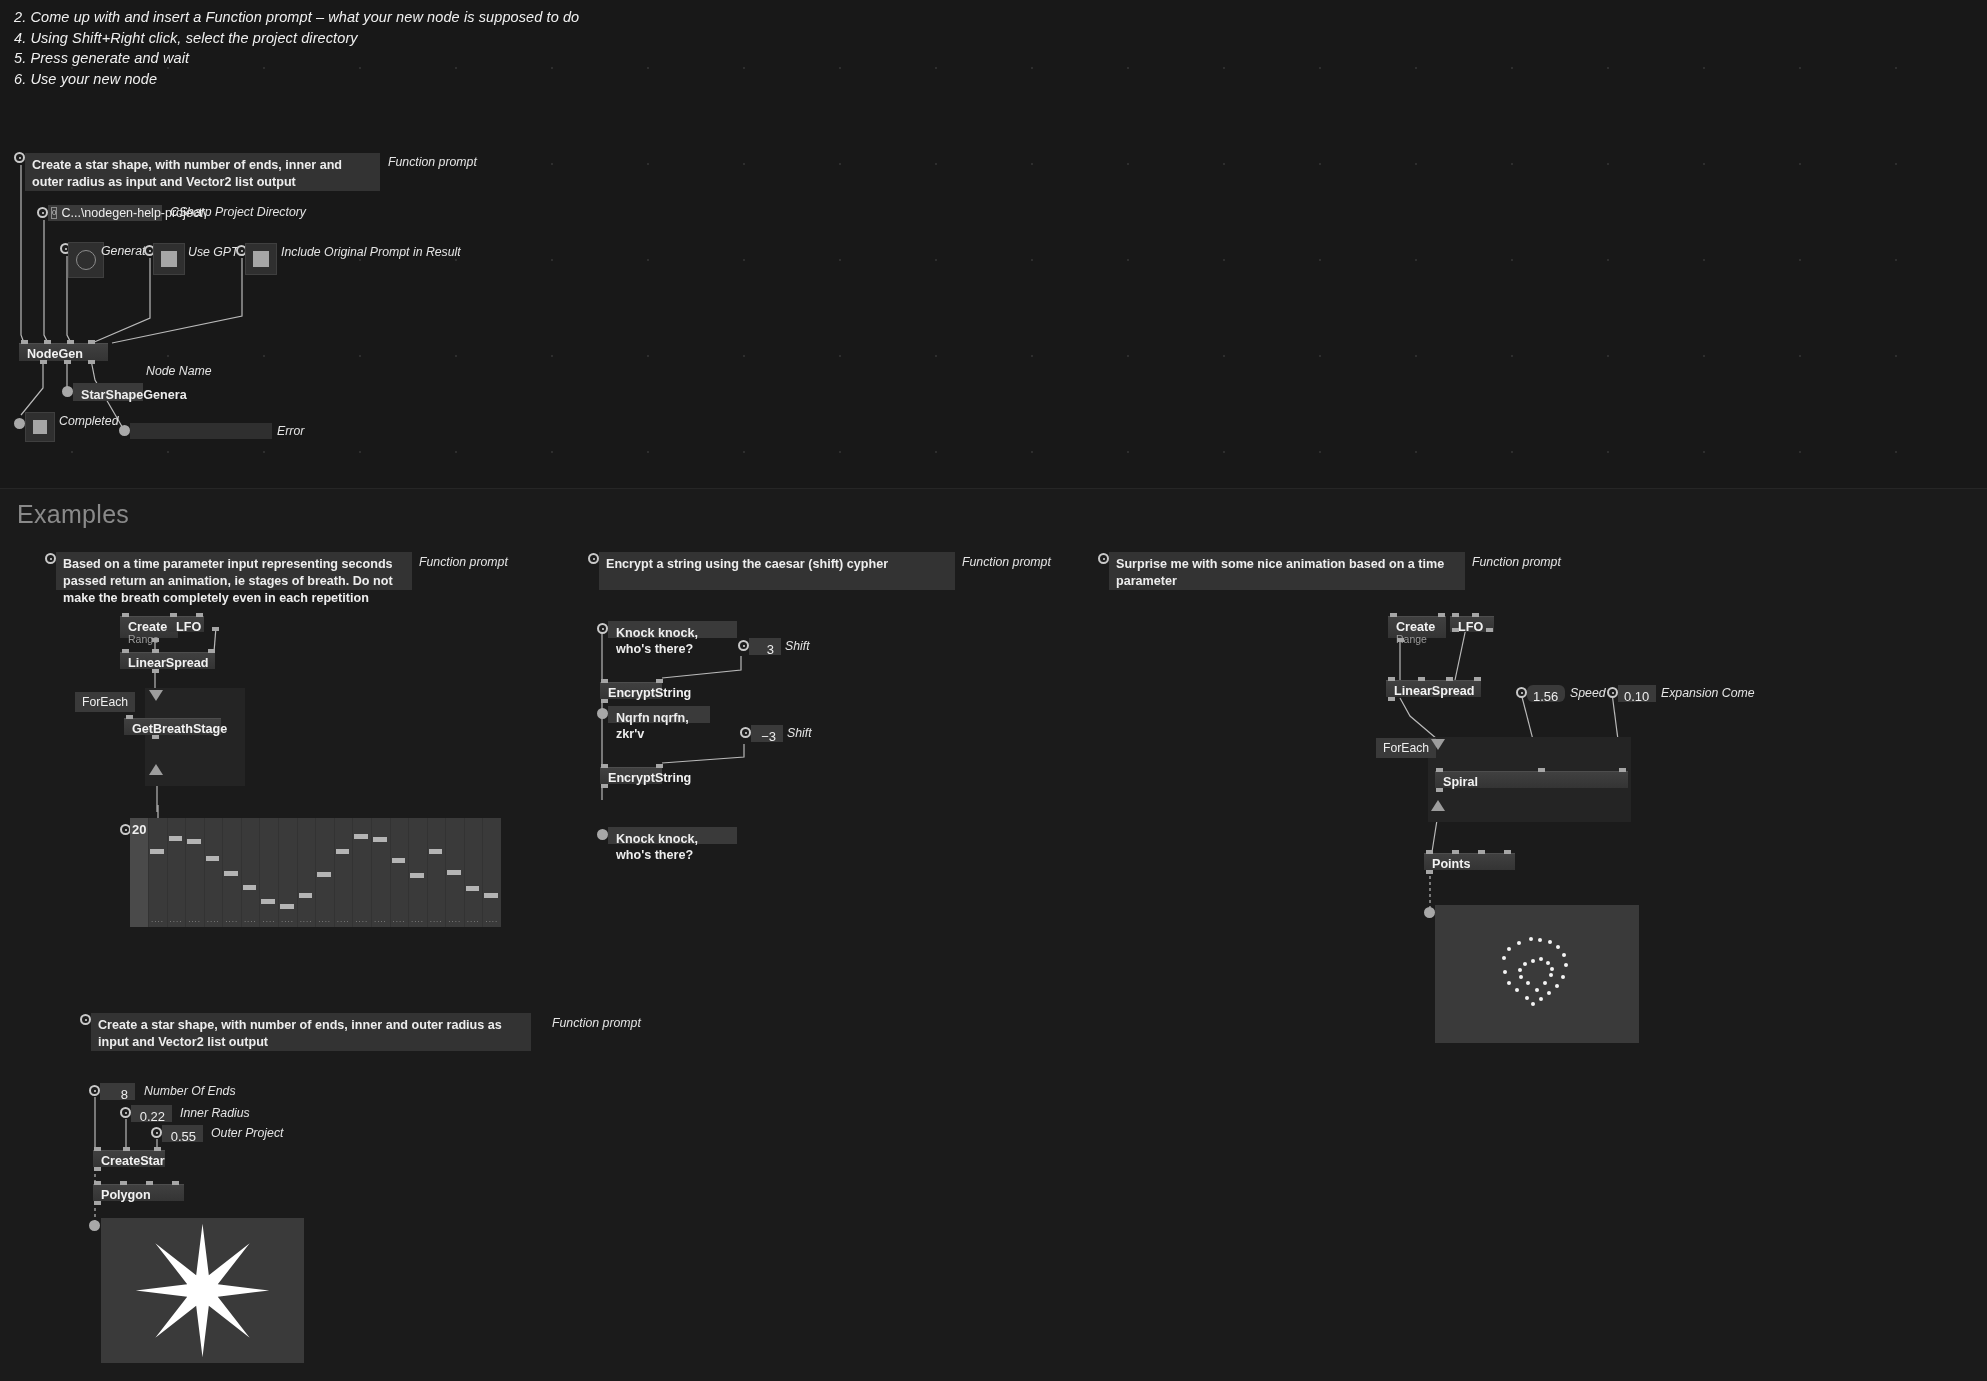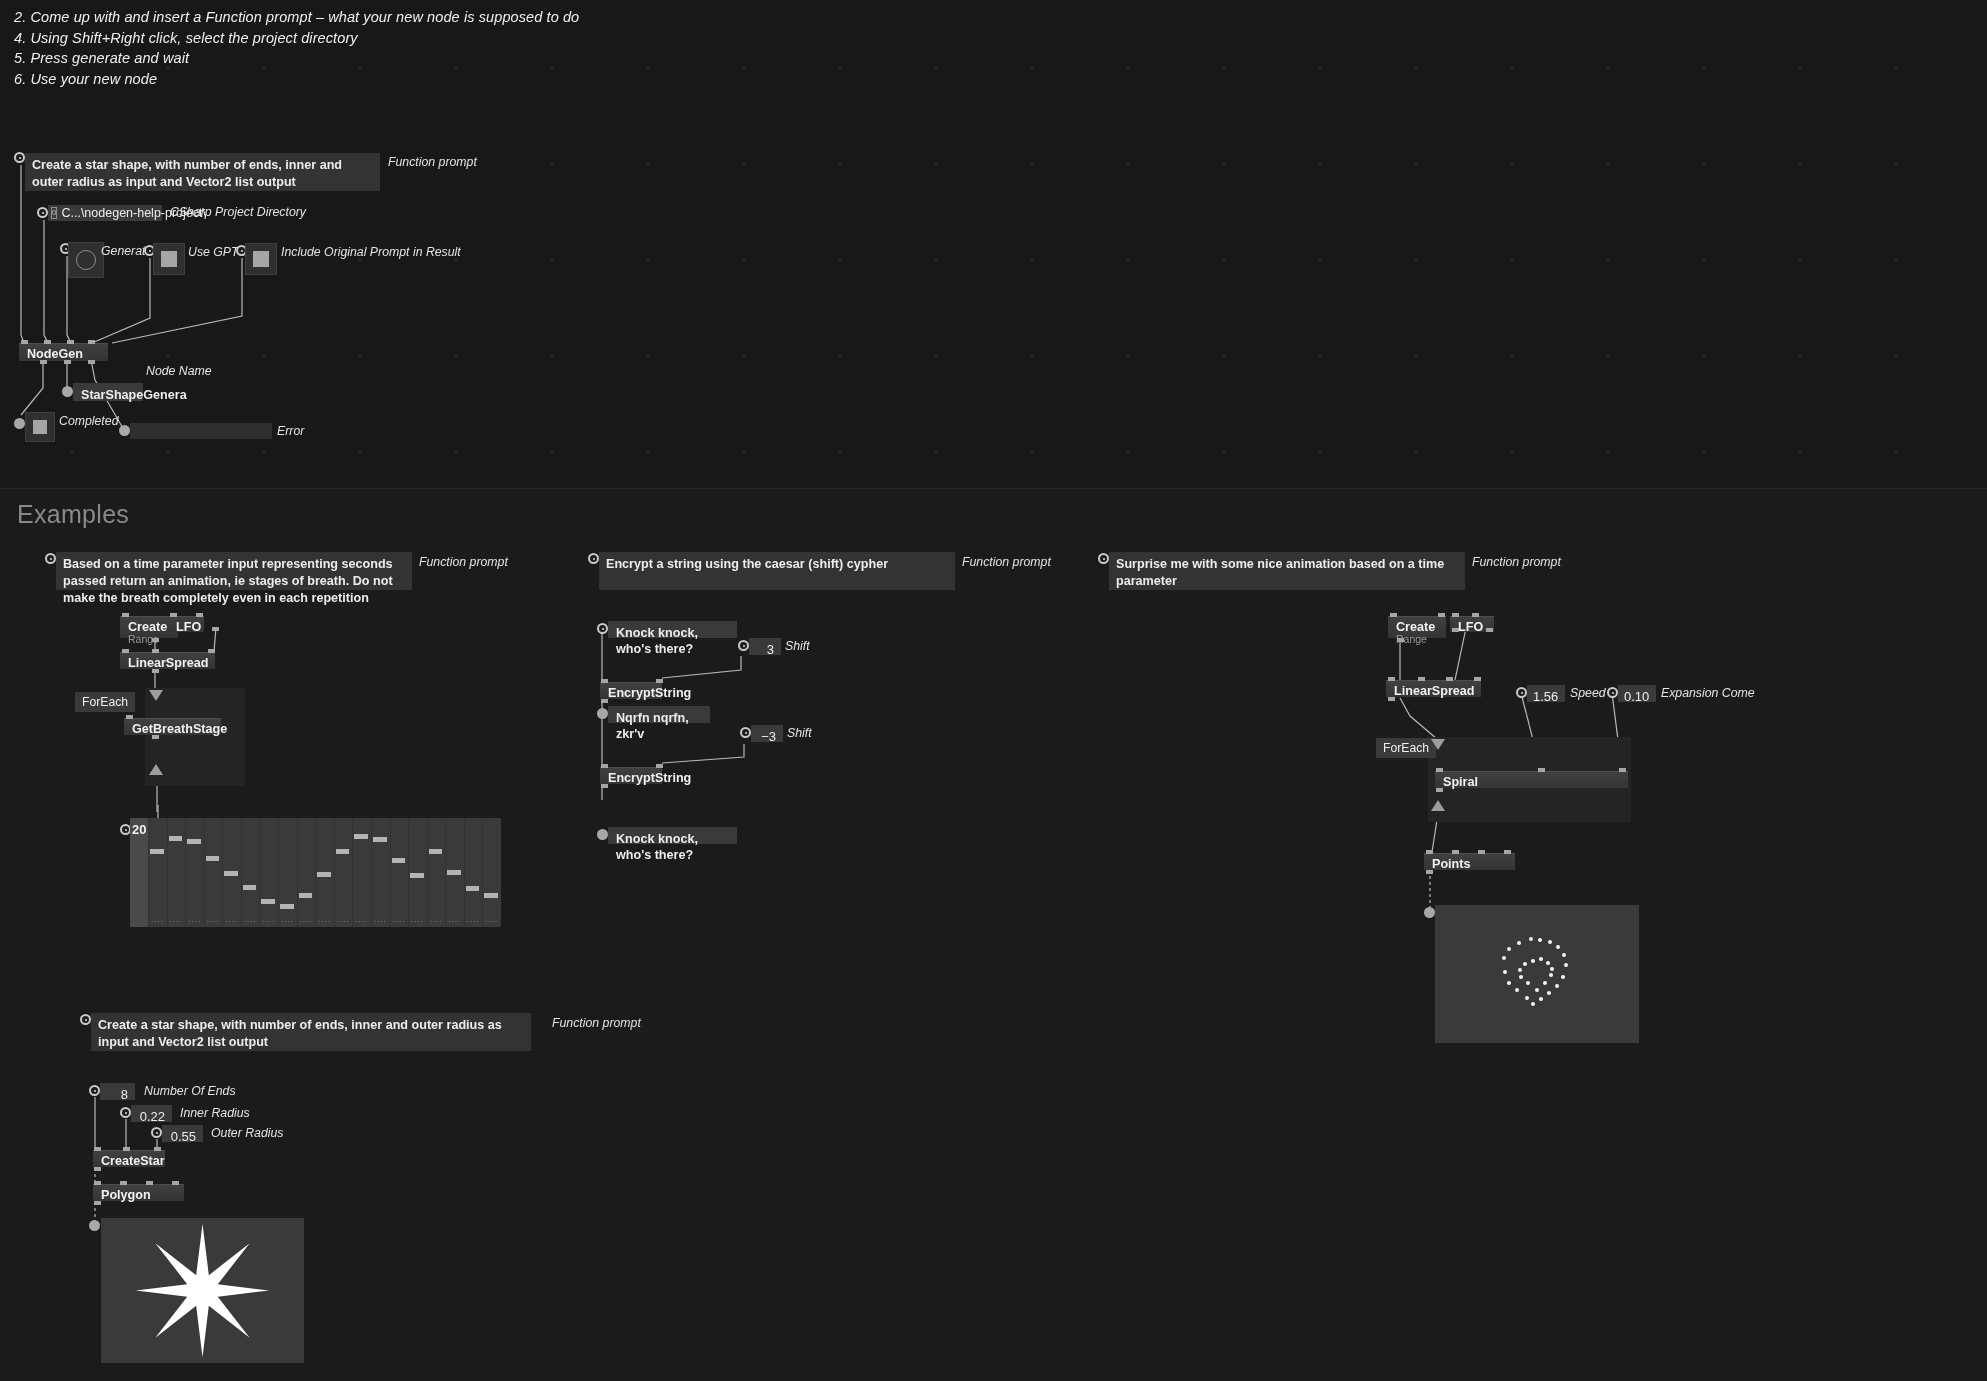--- a/index.html
+++ b/index.html
@@ -530,21 +530,21 @@
   <div class="node" style="left:1386px; top:680px; width:95px; height:17px;">
     <span>LinearSpread</span>
   </div>
   <div class="node-pin" style="left:1388px; top:677px;"></div>
   <div class="node-pin" style="left:1418px; top:677px;"></div>
   <div class="node-pin" style="left:1446px; top:677px;"></div>
   <div class="node-pin" style="left:1474px; top:677px;"></div>
   <div class="node-pin" style="left:1388px; top:697px;"></div>
 
   <div class="port" style="left:1516px; top:687px;"></div>
-  <div class="field num" style="left:1527px; top:685px; width:38px; height:17px;">1.56</div>
+  <div class="field num" style="left:1527px; top:685px; width:38px; height:17px;border-radius:6px;">1.56</div>
   <div class="label-it" style="left:1570px; top:686px;">Speed</div>
 
   <div class="port" style="left:1607px; top:687px;"></div>
   <div class="field num" style="left:1618px; top:685px; width:38px; height:17px;">0.10</div>
   <div class="label-it" style="left:1661px; top:686px;">Expansion Come</div>
 
   <div class="foreach-band" style="left:1428px; top:737px; width:203px; height:85px;"></div>
   <div class="foreach-tag" style="left:1376px; top:738px;">ForEach</div>
   <div class="tri-down" style="left:1431px; top:739px;"></div>
   <div class="tri-up" style="left:1431px; top:800px;"></div>
@@ -615,21 +615,21 @@
   <div class="port" style="left:89px; top:1085px;"></div>
   <div class="field num" style="left:100px; top:1083px; width:35px; height:17px;">8</div>
   <div class="label-it" style="left:144px; top:1084px;">Number Of Ends</div>
 
   <div class="port" style="left:120px; top:1107px;"></div>
   <div class="field num" style="left:131px; top:1105px; width:41px; height:17px;">0.22</div>
   <div class="label-it" style="left:180px; top:1106px;">Inner Radius</div>
 
   <div class="port" style="left:151px; top:1127px;"></div>
   <div class="field num" style="left:162px; top:1125px; width:41px; height:17px;">0.55</div>
-  <div class="label-it" style="left:211px; top:1126px;">Outer Radius</div>
+  <div class="label-it" style="left:211px; top:1126px;">Outer Project</div>
 
   <div class="node" style="left:93px; top:1150px; width:72px; height:17px;">
     <span>CreateStar</span>
   </div>
   <div class="node-pin" style="left:94px; top:1147px;"></div>
   <div class="node-pin" style="left:123px; top:1147px;"></div>
   <div class="node-pin" style="left:154px; top:1147px;"></div>
   <div class="node-pin" style="left:94px; top:1167px;"></div>
 
   <div class="node" style="left:93px; top:1184px; width:91px; height:17px;">

